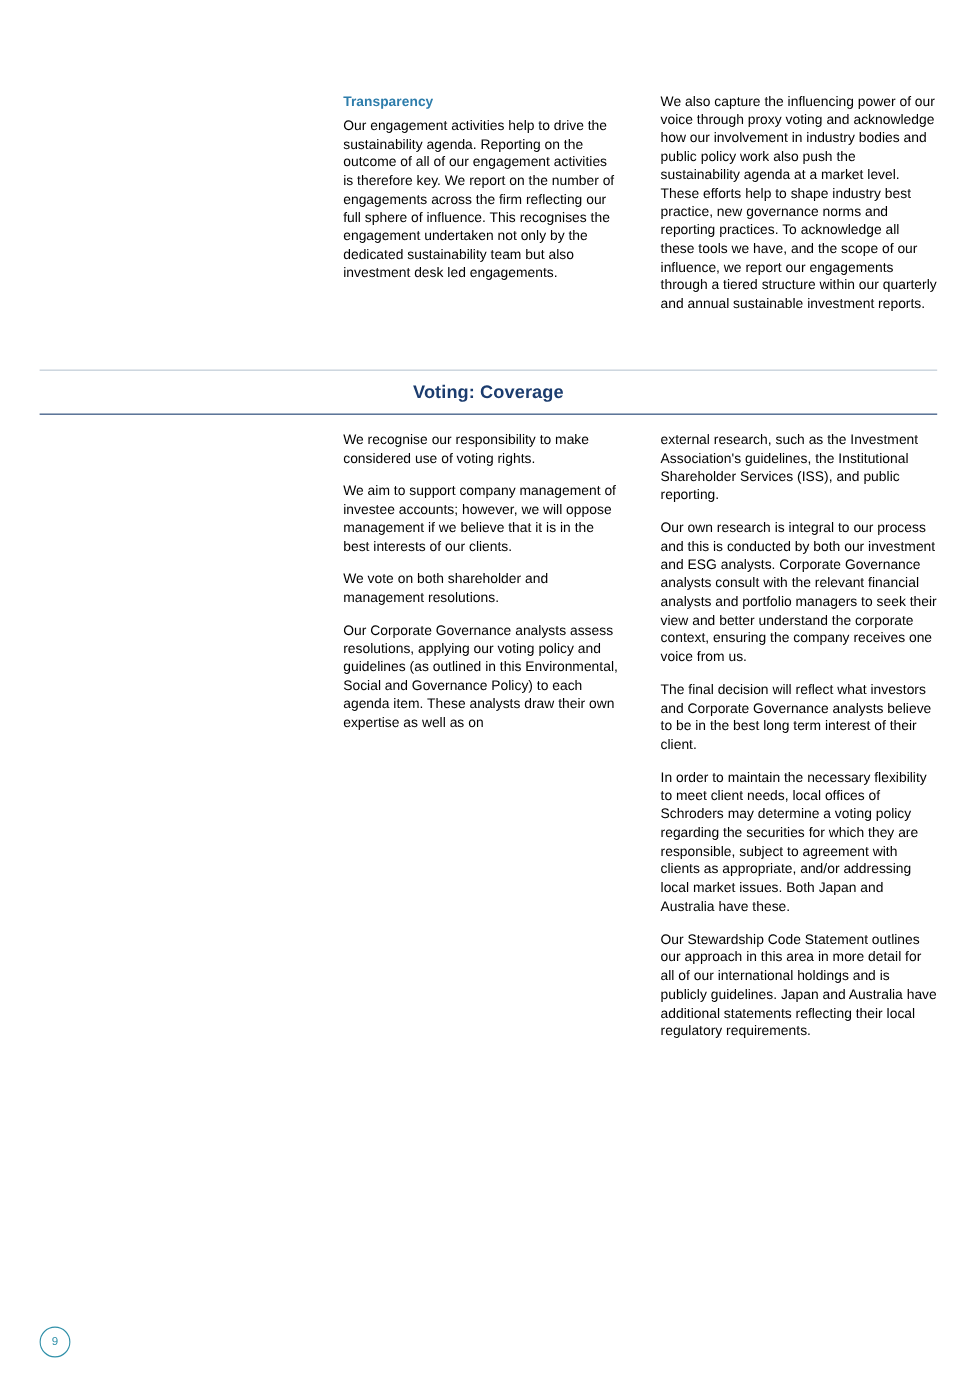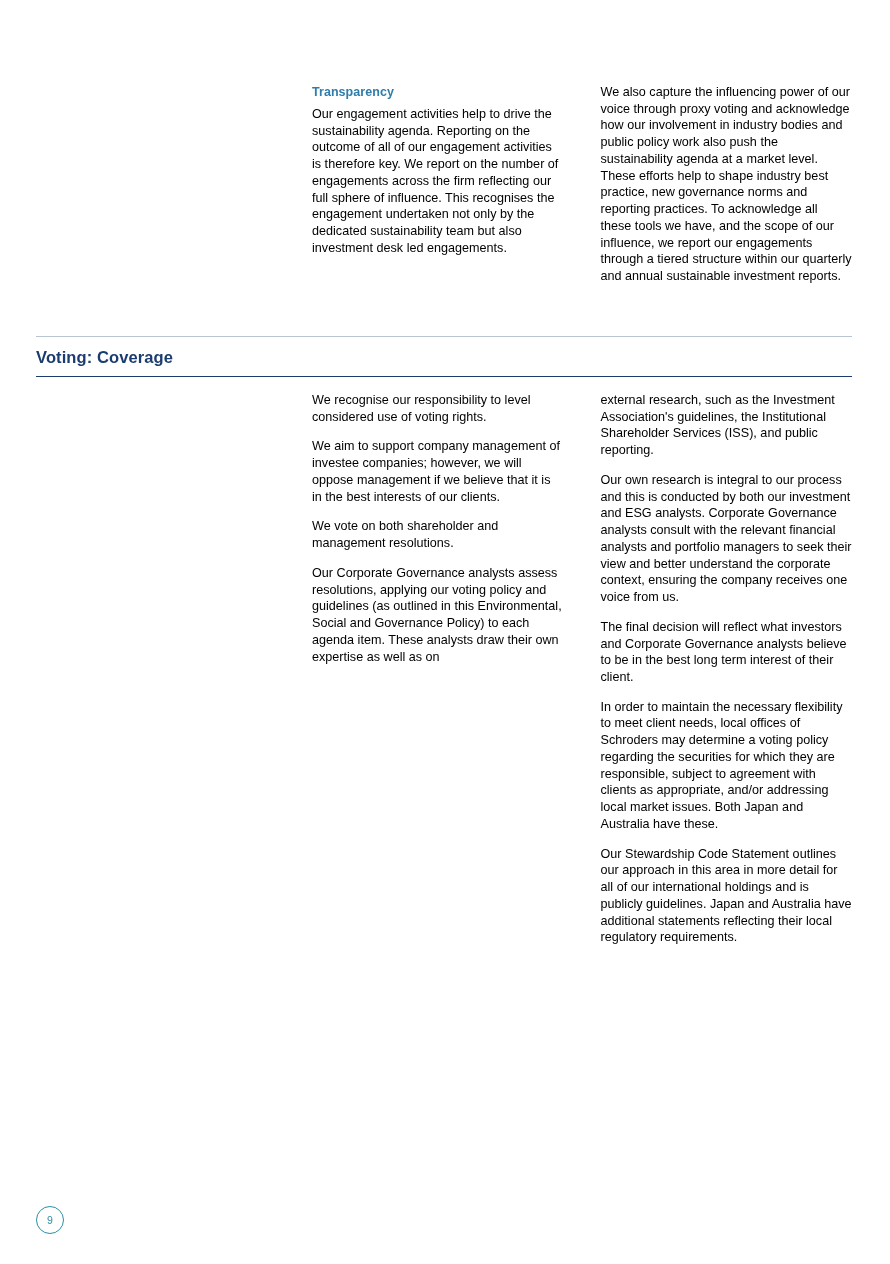--- a/index.html
+++ b/index.html
@@ -67,20 +67,21 @@
   .section-rule-top {
     border-top: 1px solid #b9c6d2;
     width: 100%;
   }
   .section-title {
     color: #1b3c6e;
     font-size: 16.5px;
     font-weight: bold;
     margin: 11px 0 9px 0;
     letter-spacing: 0.1px;
+    text-align: center;
   }
   .section-rule-bottom {
     border-top: 1px solid #1b3c6e;
     width: 100%;
   }
 
   
   .voting-cols {
     position: absolute;
     left: 312px;
@@ -163,22 +164,22 @@
   </div>
 
   <div class="section-block">
     <div class="section-rule-top"></div>
     <div class="section-title">Voting: Coverage</div>
     <div class="section-rule-bottom"></div>
   </div>
 
   <div class="voting-cols">
     <div class="col">
-      <p class="body">We recognise our responsibility to level considered use of voting rights.</p>
-      <p class="body">We aim to support company management of investee companies; however, we will oppose management if we believe that it is in the best interests of our clients.</p>
+      <p class="body">We recognise our responsibility to make considered use of voting rights.</p>
+      <p class="body">We aim to support company management of investee accounts; however, we will oppose management if we believe that it is in the best interests of our clients.</p>
       <p class="body">We vote on both shareholder and management resolutions.</p>
       <p class="body">Our Corporate Governance analysts assess resolutions, applying our voting policy and guidelines (as outlined in this Environmental, Social and Governance Policy) to each agenda item. These analysts draw their own expertise as well as on</p>
     </div>
     <div class="col-narrow">
       <p class="body">external research, such as the Investment Association's guidelines, the Institutional Shareholder Services (ISS), and public reporting.</p>
       <p class="body">Our own research is integral to our process and this is conducted by both our investment and ESG analysts. Corporate Governance analysts consult with the relevant financial analysts and portfolio managers to seek their view and better understand the corporate context, ensuring the company receives one voice from us.</p>
       <p class="body">The final decision will reflect what investors and Corporate Governance analysts believe to be in the best long term interest of their client.</p>
       <p class="body">In order to maintain the necessary flexibility to meet client needs, local offices of Schroders may determine a voting policy regarding the securities for which they are responsible, subject to agreement with clients as appropriate, and/or addressing local market issues. Both Japan and Australia have these.</p>
       <p class="body">Our Stewardship Code Statement outlines our approach in this area in more detail for all of our international holdings and is publicly guidelines. Japan and Australia have additional statements reflecting their local regulatory requirements.</p>
     </div>

